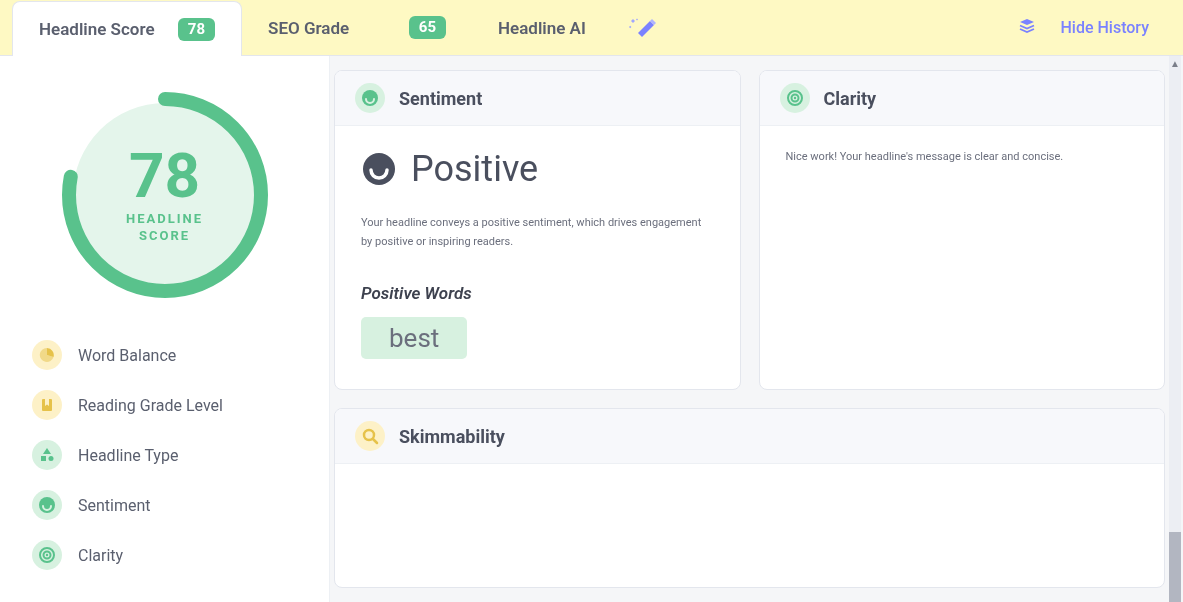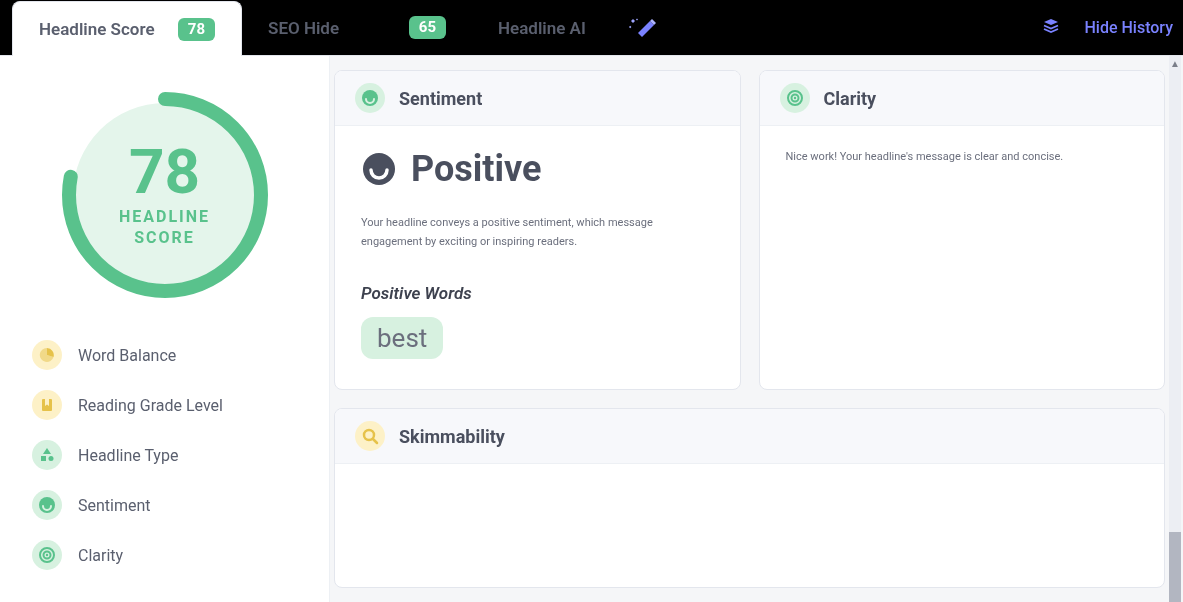--- a/index.html
+++ b/index.html
@@ -11,22 +11,22 @@
       width: 1183px;
       height: 602px;
       overflow: hidden;
       position: relative;
     }
     .tabbar {
       display: flex;
       align-items: stretch;
       height: 56px;
       padding-left: 12px;
-      padding-right: 0;
-      background: #000000;
+      padding-right: 24px;
+      background: #fef9c3;
       border-bottom: 1px solid #e3e6ed;
     }
     .tab {
       display: flex;
       align-items: center;
       gap: 14px;
       padding: 0 26px;
       font-size: 17px;
       font-weight: 600;
       color: #5a5f6e;
@@ -99,21 +99,21 @@
       justify-content: center;
       align-items: center;
       color: #59c28c;
     }
     .score-text .num {
       font-size: 62px;
       font-weight: 700;
       line-height: 1;
     }
     .score-text .lab {
-      font-size: 16px;
+      font-size: 13px;
       font-weight: 700;
       letter-spacing: 2px;
       text-align: center;
       line-height: 1.3;
       margin-top: 4px;
     }
     .metric-list { margin-top: 22px; }
     .metric {
       display: flex;
       align-items: center;
@@ -168,21 +168,21 @@
       display: flex; align-items:center; justify-content:center;
     }
     .cic.green { background: #d7f1e0; color: #59c28c; }
     .cic.yellow { background: #fdf1c7; color: #e6c24a; }
     .card-body { padding: 22px 26px 30px 26px; }
     .big-label {
       display: flex;
       align-items: center;
       gap: 14px;
       font-size: 36px;
-      font-weight: 700;
+      font-weight: 400;
       color: #4a4f5e;
       margin-bottom: 24px;
     }
     .big-label .emo {
       width: 36px; height: 36px;
       display: inline-flex; align-items:center; justify-content:center;
     }
     .desc {
       font-size: 11px;
       line-height: 1.7;
@@ -194,22 +194,22 @@
       font-weight: 600;
       color: #3e424f;
       font-style: italic;
     }
     .chip {
       display: inline-block;
       margin-top: 14px;
       background: #d7f1e0;
       color: #6b6f7d;
       font-size: 26px;
-      padding: 6px 16px;
-      border-radius: 12px;
+      padding: 6px 28px;
+      border-radius: 5px;
     }
     .scroll-indicator {
       position: absolute;
       right: 2px;
       width: 12px;
       background: #eceef3;
       height: calc(602px - 56px);
       top: 56px;
     }
     .scroll-thumb {
@@ -227,21 +227,21 @@
   </style>
 </head>
 <body>
 
 <div class="tabbar">
   <div class="tab active">
     <span>Headline Score</span>
     <span class="badge">78</span>
   </div>
   <div class="tab">
-    <span>SEO Hide</span>
+    <span>SEO Grade</span>
     <span class="badge">65</span>
   </div>
   <div class="tab" style="min-width:210px">
     <span>Headline AI</span>
     <span class="pencil-icon">
       <svg width="28" height="22" viewBox="0 0 28 22">
         <path d="M3 4 L5 2 L7 4 L5 6 Z" fill="#9fa6ff"></path>
         <path d="M1 10 L2.2 8.8 L3.4 10 L2.2 11.2 Z" fill="#9fa6ff"></path>
         <path d="M8 2.5 L9 1.5 L10 2.5 L9 3.5 Z" fill="#9fa6ff"></path>
         <path d="M10 20 L22 8 L26 12 L14 24 Z" transform="translate(0,-4)" fill="#7a82ff"></path>
@@ -349,21 +349,21 @@
         <div class="card-body">
           <div class="big-label">
             <span class="emo">
               <svg width="36" height="36" viewBox="0 0 36 36">
                   <circle cx="18" cy="18" r="16" fill="#4a4f5e"></circle>
                   <path d="M10 19 A8 8 0 0 0 26 19" stroke="#ffffff" stroke-width="3.5" fill="none" stroke-linecap="round"></path>
                 </svg>
             </span>
             <span>Positive</span>
           </div>
-          <p class="desc">Your headline conveys a positive sentiment, which message engagement by exciting or inspiring readers.</p>
+          <p class="desc">Your headline conveys a positive sentiment, which drives engagement by positive or inspiring readers.</p>
           <div class="subhead">Positive Words</div>
           <span class="chip">best</span>
         </div>
       </div>
 
       <div class="card">
         <div class="card-head">
           <span class="cic green">
             <svg width="18" height="18" viewBox="0 0 18 18">
                 <circle cx="9" cy="9" r="7" fill="none" stroke="#59c28c" stroke-width="2"></circle>

